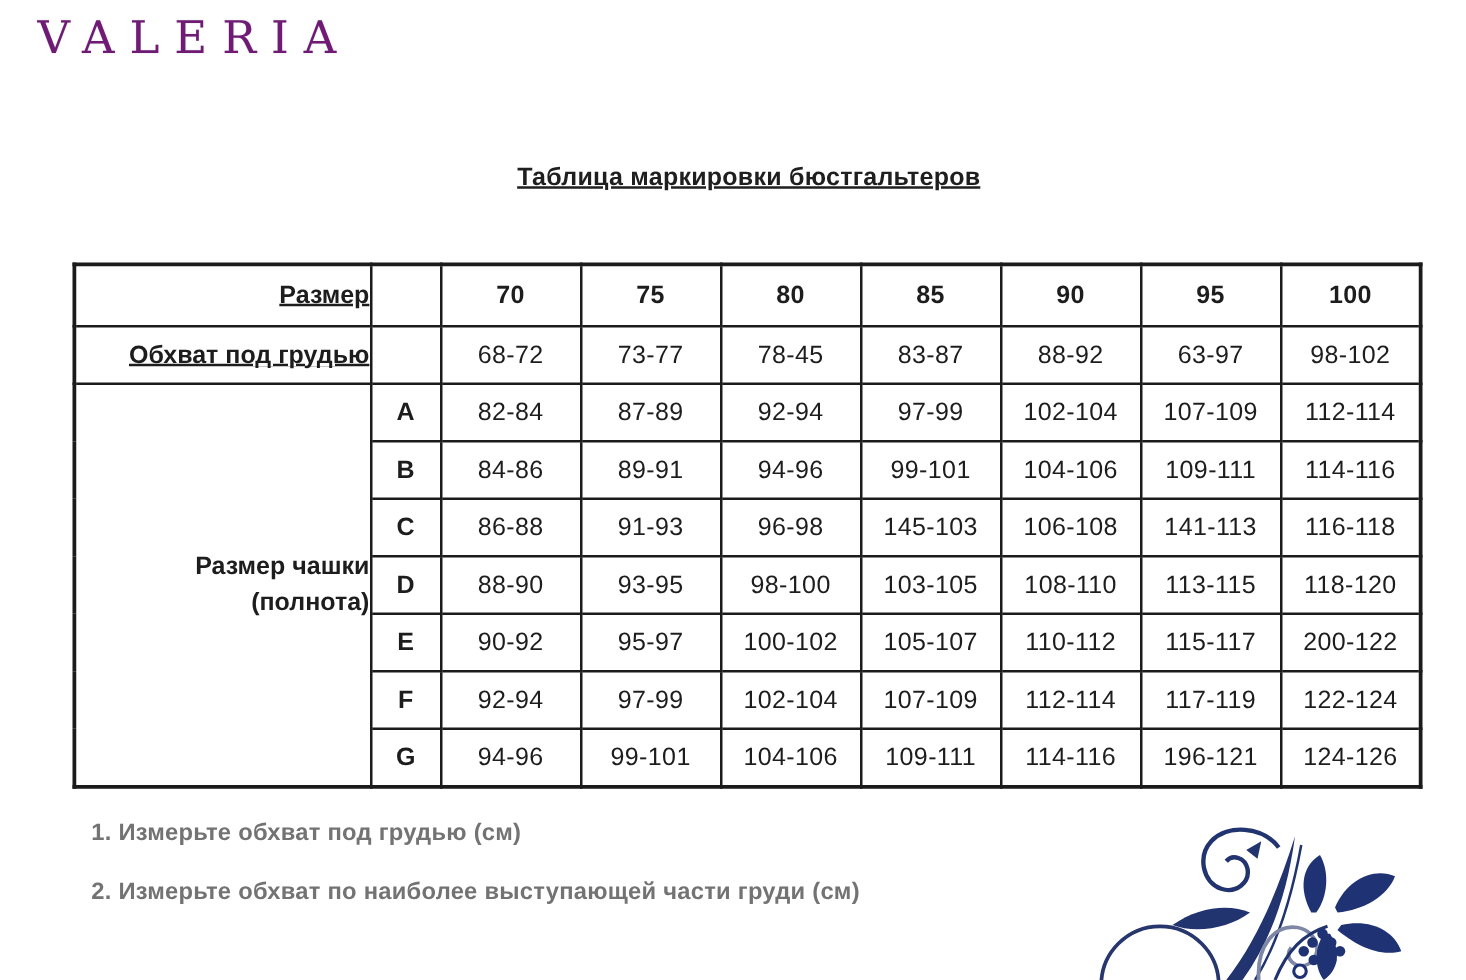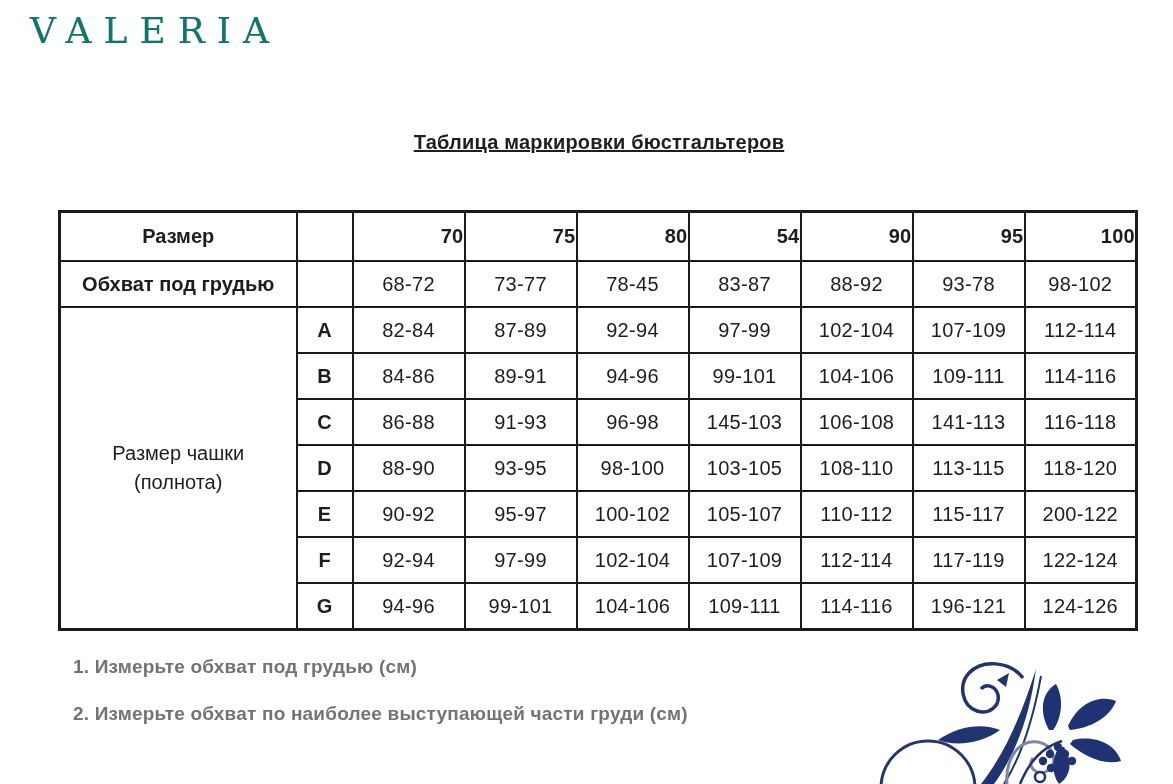--- a/index.html
+++ b/index.html
@@ -7,21 +7,21 @@
     width:1173px;height:784px;position:relative;overflow:hidden;
     background:#ffffff;
     font-family:"Liberation Sans", sans-serif;
     color:#1d1d1d;
   }
   
   .logo{
     position:absolute;left:30px;top:10px;
     font-family:"DejaVu Serif", serif;
     font-size:36px;font-weight:400;
-    color:#0f766e;letter-spacing:12px;
+    color:#701a75;letter-spacing:12px;
     text-shadow:0 0 1px #b9bdc4;
   }
   
   .title{
     position:absolute;left:58px;top:131px;width:1082px;
     text-align:center;font-size:20px;font-weight:700;color:#1f1f1f;
     letter-spacing:0.2px;
     text-decoration:underline;
   }
   
@@ -35,27 +35,27 @@
     vertical-align:middle;
     font-size:20px;
     height:44px;
     padding:0;
     background:#ffffff;
   }
   table.size-table tr.size-row td{height:47px;}
   td.peach{background:#f8dfbf;}
   td.lav{background:#cac7dc;}
   td.labelcell{
-    text-align:center;padding-left:13px;font-weight:700;
+    text-align:right;padding-left:13px;font-weight:700;text-decoration:underline;
   }
   td.num{text-align:center;font-weight:400;letter-spacing:0.3px;}
-  td.bold{font-weight:700;text-align:right;}
+  td.bold{font-weight:700;}
   td.cupletter{text-align:center;font-weight:700;}
   td.cuplabel{
-    text-align:center;padding-left:13px;font-weight:400;line-height:1.45;
+    text-align:right;padding-left:13px;font-weight:700;line-height:1.45;
   }
   
   .instr{
     position:absolute;left:73px;
     font-size:19px;font-weight:700;color:#737373;letter-spacing:0.2px;
   }
   .instr-1{top:656px;}
   .instr-2{top:703px;}
   
   .ornament{
@@ -81,34 +81,34 @@
       <col style="width:112px">
     <col style="width:112px">
   </colgroup>
   <tbody>
     <tr class="size-row" id="size-row">
       <td class="peach labelcell">Размер</td>
       <td class="peach"></td>
     <td class="peach num bold">70</td>
         <td class="peach num bold">75</td>
         <td class="peach num bold">80</td>
-        <td class="peach num bold">54</td>
+        <td class="peach num bold">85</td>
         <td class="peach num bold">90</td>
         <td class="peach num bold">95</td>
         <td class="peach num bold">100</td>
       </tr>
     <tr id="underbust-row">
       <td class="peach labelcell">Обхват под грудью</td>
       <td></td>
     <td class="num">68-72</td>
         <td class="num">73-77</td>
         <td class="num">78-45</td>
         <td class="num">83-87</td>
         <td class="num">88-92</td>
-        <td class="num">93-78</td>
+        <td class="num">63-97</td>
         <td class="num">98-102</td>
       </tr>
   <tr>
         <td class="peach cuplabel" rowspan="7">
           <div>Размер чашки</div>
           <div>(полнота)</div>
         </td>
         <td class="lav cupletter">A</td>
         <td class="num">82-84</td>
         <td class="num">87-89</td>

